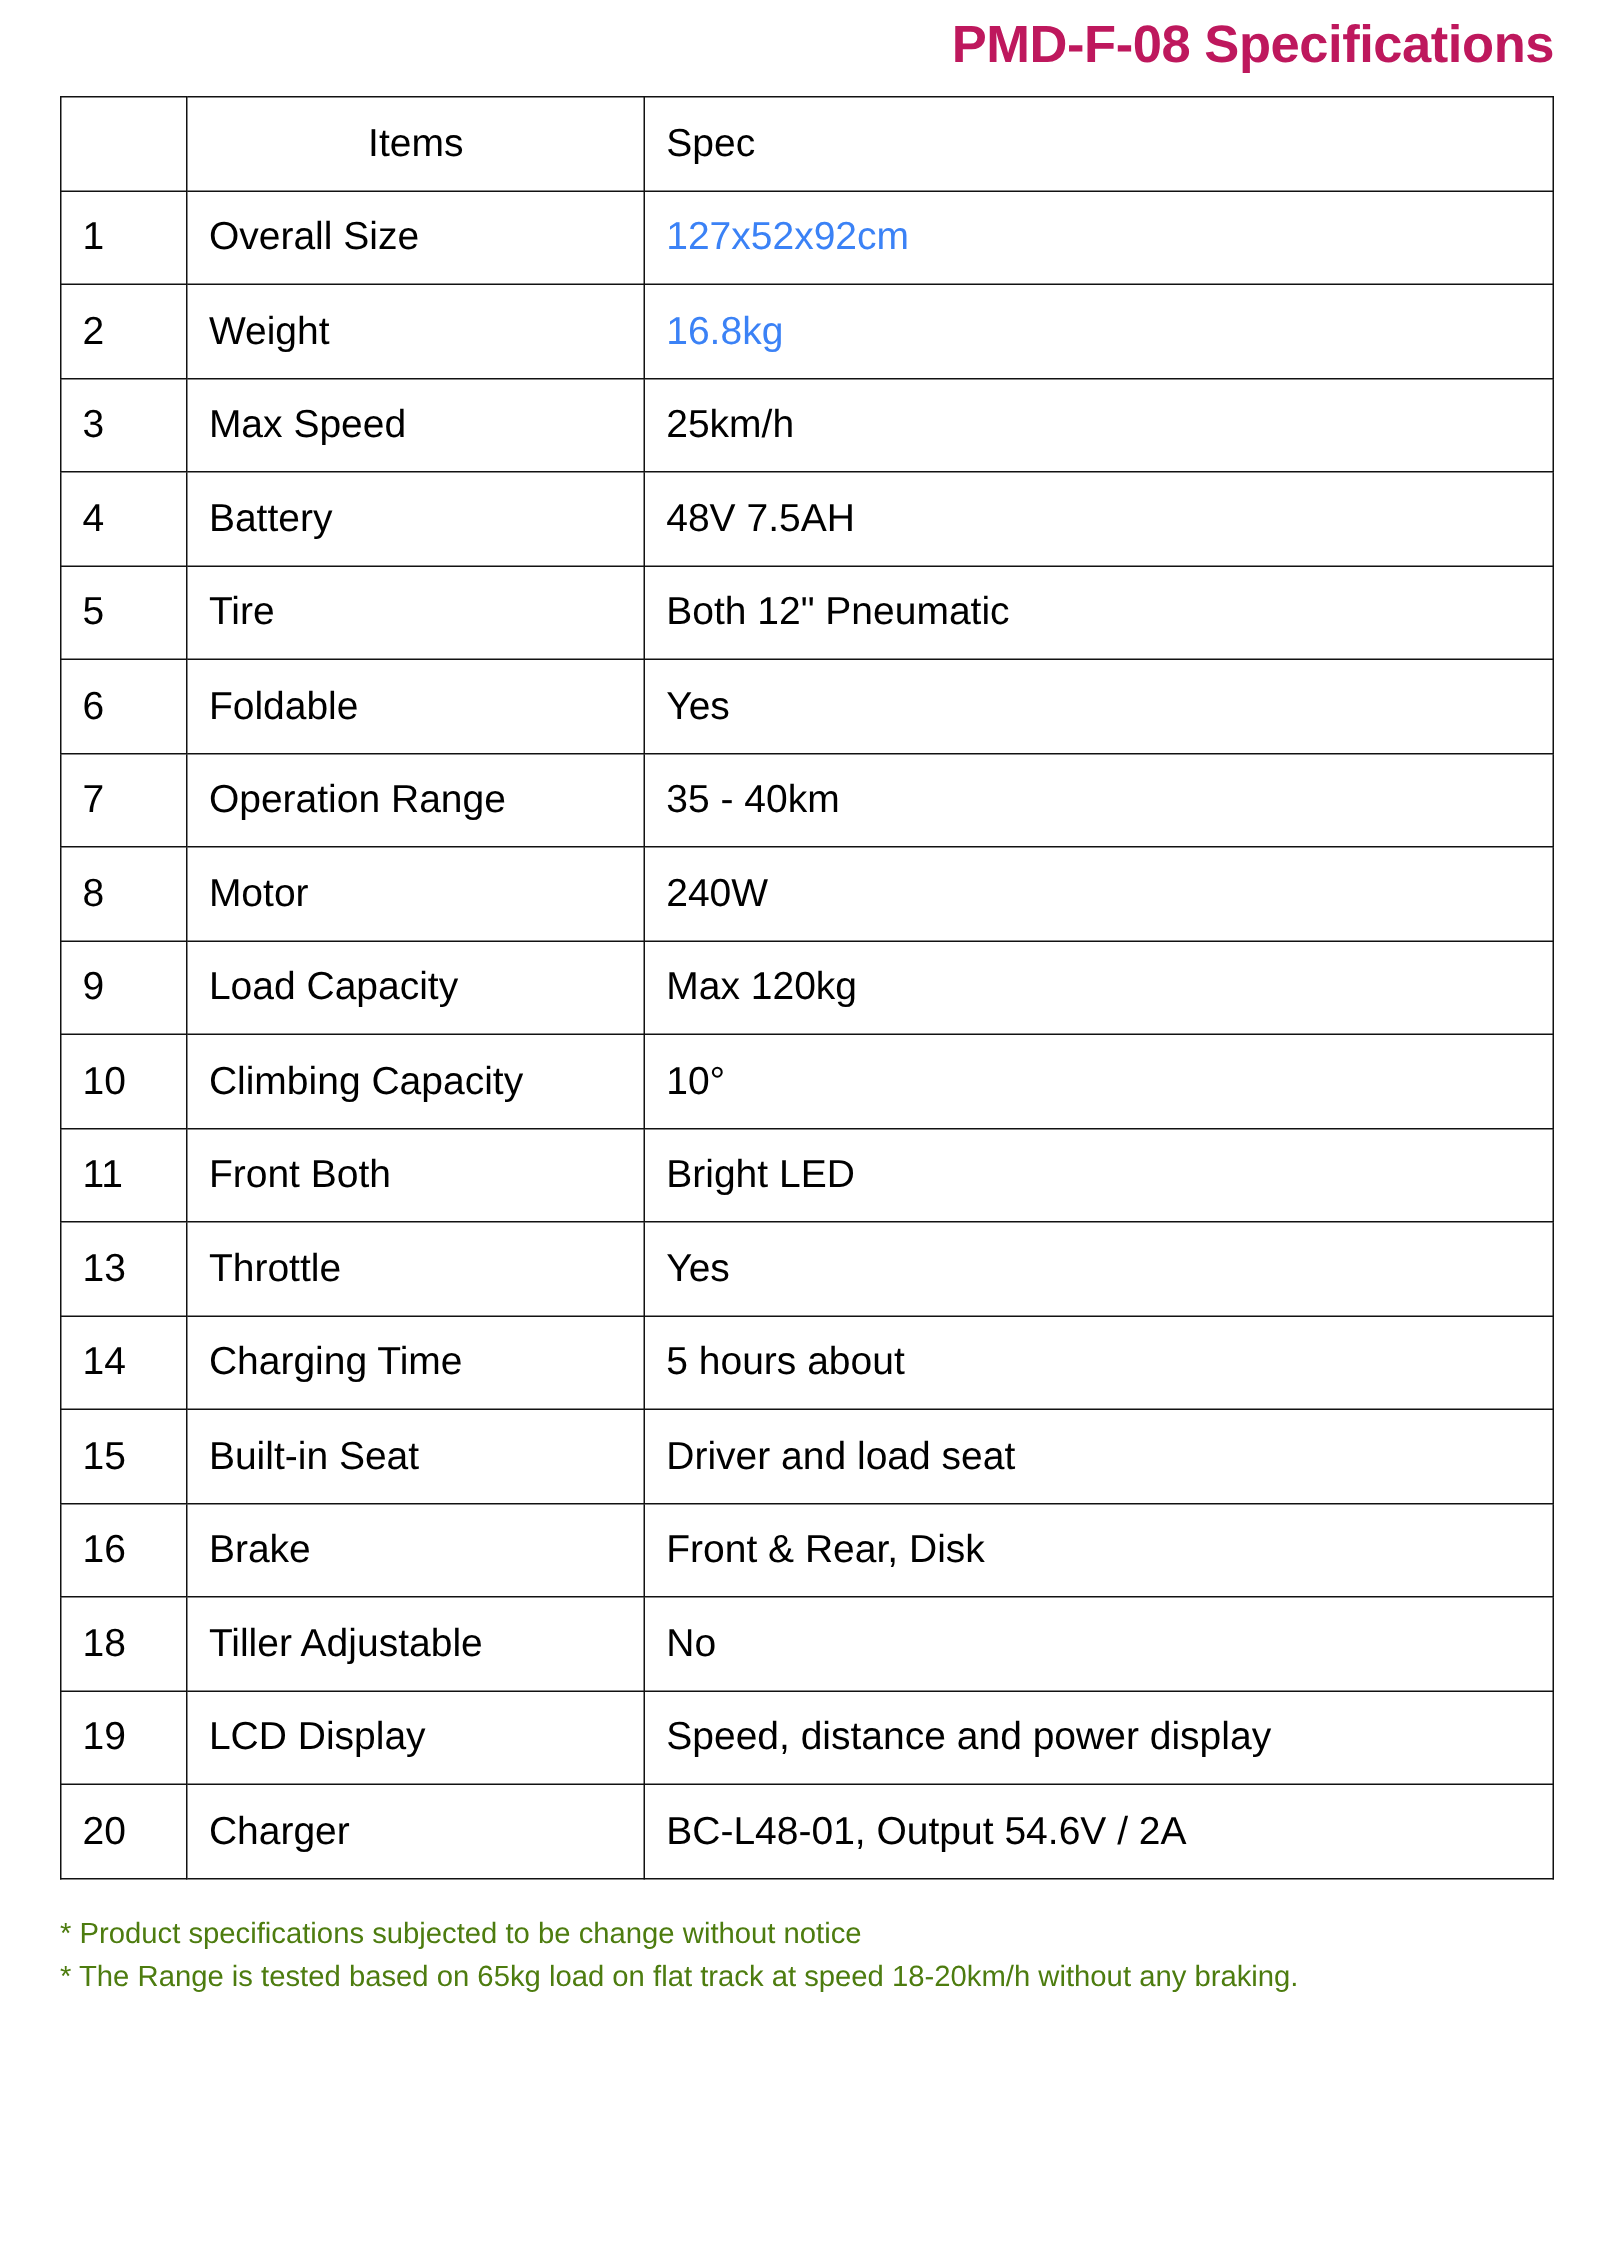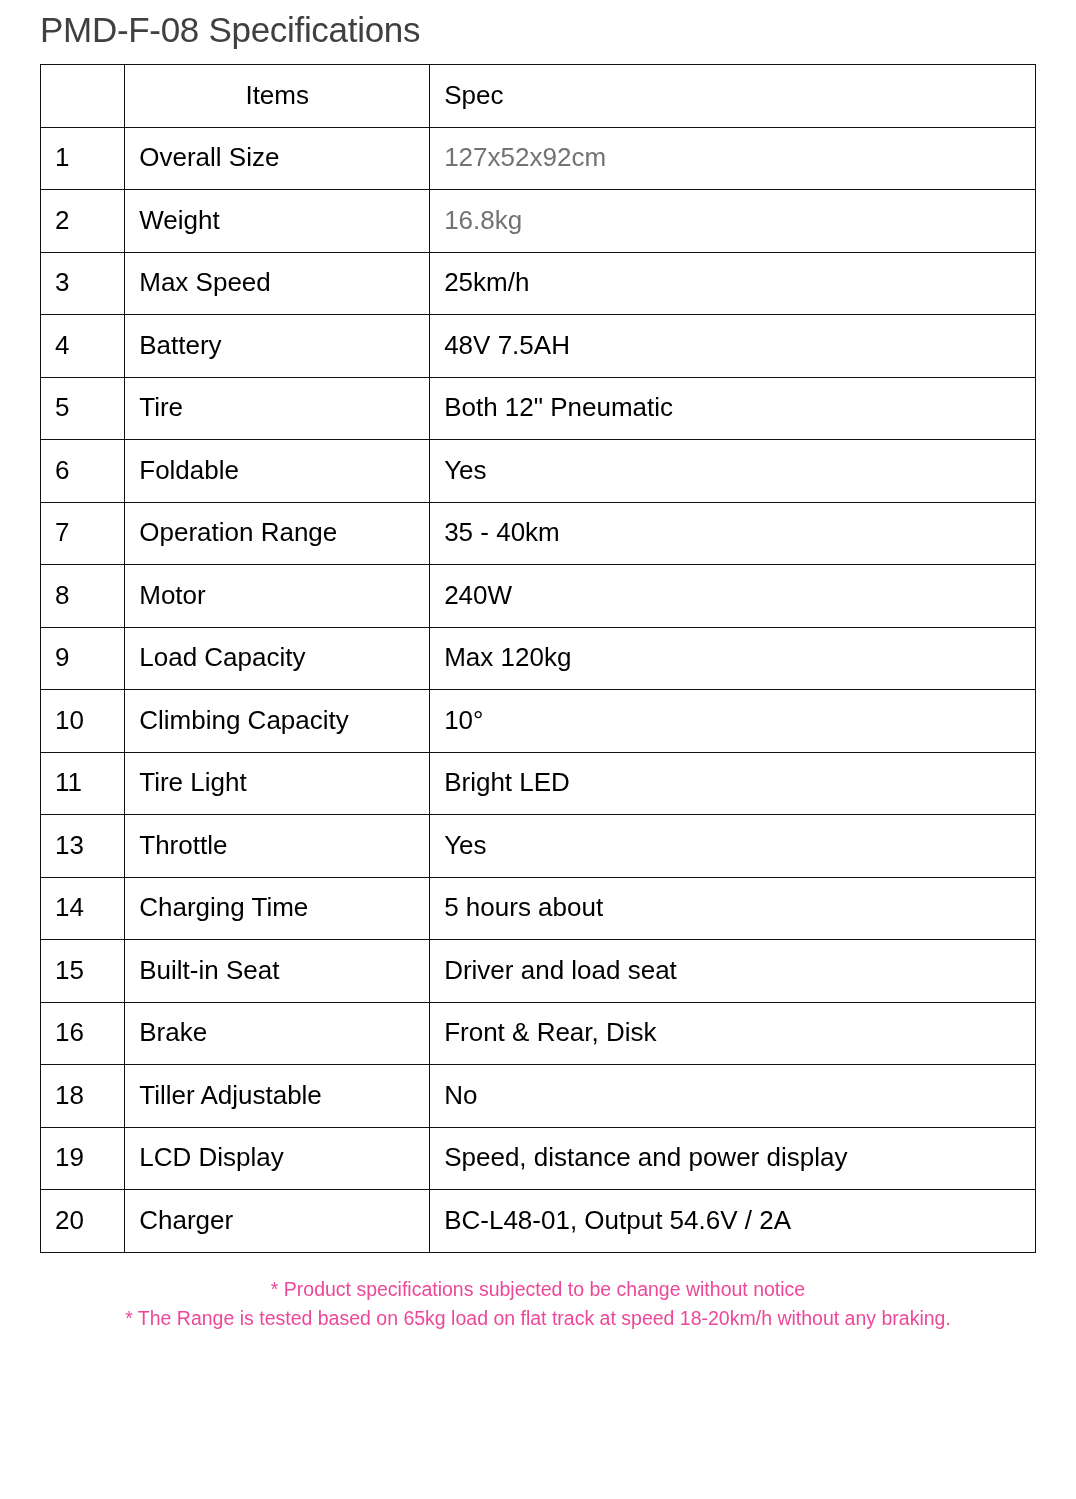--- a/index.html
+++ b/index.html
@@ -15,27 +15,27 @@
     overflow: hidden;
   }
   .page {
     position: relative;
     width: 1076px;
     height: 1499px;
     box-sizing: border-box;
     padding: 0 40px;
   }
   .title {
-    text-align: left;
+    text-align: right;
     font-size: 35px;
-    font-weight: normal;
+    font-weight: bold;
     letter-spacing: -0.3px;
     padding-top: 10px;
     padding-bottom: 14px;
-    color: #404040;
+    color: #be185d;
   }
   table.spec {
     width: 996px;
     border-collapse: collapse;
     table-layout: fixed;
     border: 1px solid #0ea5e9;
   }
   table.spec td, table.spec th {
     border: 1px solid #111;
     padding: 0 0 0 14px;
@@ -56,27 +56,26 @@
     padding-left: 0;
     font-size: 26px;
   }
   thead th {
     font-weight: bold;
     font-size: 28px;
     height: 64px;
   }
   thead th.num-head { padding-left: 0; }
   thead th.item-head { text-align: center; padding-left: 0; }
-  .val-red { color: #737373; font-weight: bold; }
+  .val-red { color: #3b82f6; font-weight: bold; }
   .notes {
     margin-top: 22px;
     font-size: 19.5px;
     line-height: 1.5;
-    color: #ec4899;
-    text-align: center;
+    color: #4d7c0f;
   }
   .notes div { white-space: nowrap; }
 </style>
 </head>
 <body>
 
 <div class="page">
 
   <div class="title">PMD-F-08 Specifications</div>
 
@@ -139,21 +138,21 @@
           <td>Load Capacity</td>
           <td>Max 120kg</td>
         </tr>
         <tr>
           <td class="num">10</td>
           <td>Climbing Capacity</td>
           <td>10°</td>
         </tr>
         <tr>
           <td class="num">11</td>
-          <td>Tire Light</td>
+          <td>Front Both</td>
           <td>Bright LED</td>
         </tr>
         <tr>
           <td class="num">13</td>
           <td>Throttle</td>
           <td>Yes</td>
         </tr>
         <tr>
           <td class="num">14</td>
           <td>Charging Time</td>

